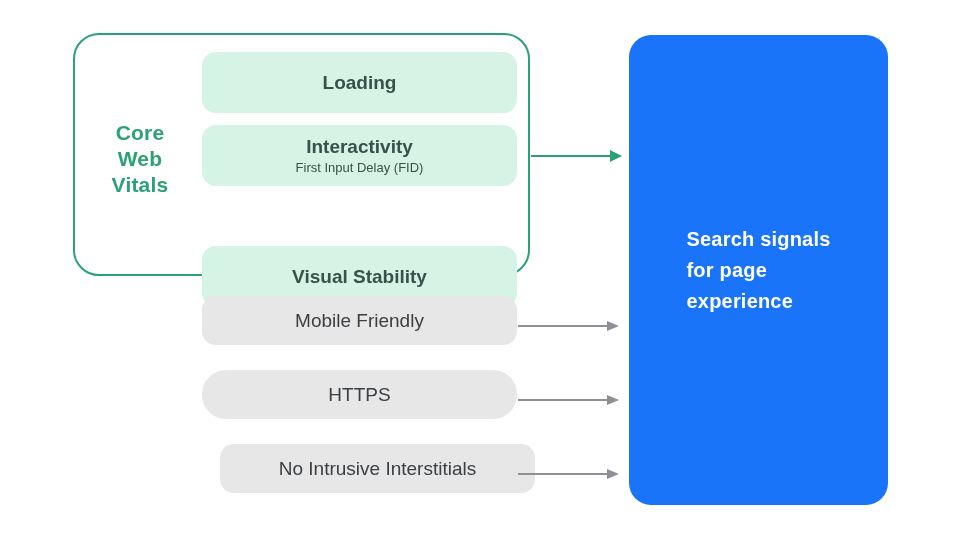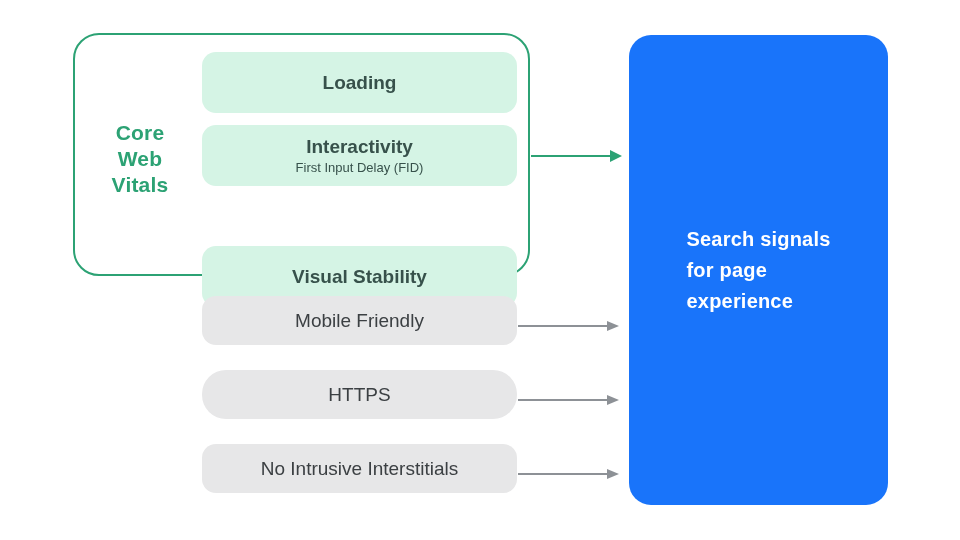--- a/index.html
+++ b/index.html
@@ -64,21 +64,21 @@
 
   
   .signal-row {
     left: 202px; width: 315px; height: 49px;
     background: var(--gray-box);
     border-radius: 14px;
     display: flex; align-items: center; justify-content: center;
   }
   .signal-row.s0 { top: 296px; }
   .signal-row.s1 { top: 370px; border-radius: 24px; }
-  .signal-row.s2 { top: 444px; }
+  .signal-row.s2 { top: 444px; margin-left: 18px; }
   .signal-label {
     color: var(--gray-text);
     font-size: 19px; font-weight: 400;
   }
 
   
   .arrow { height: 12px; }
   .arrow .shaft {
     position: absolute; top: 5px; left: 0; height: 2px;
   }

